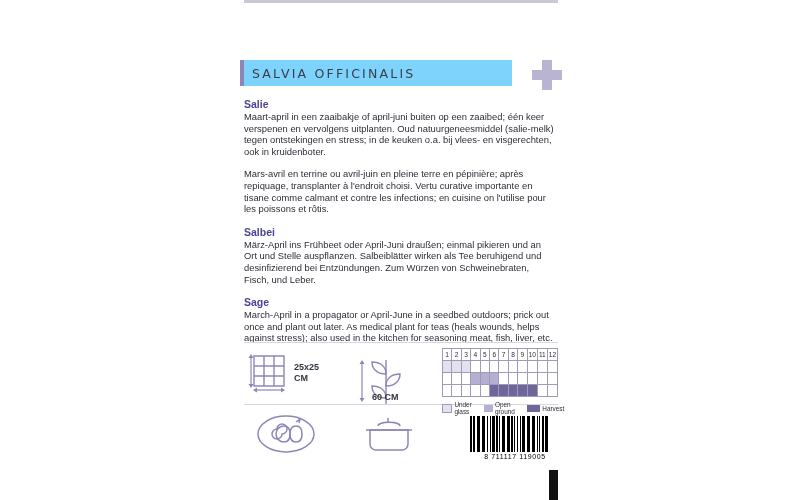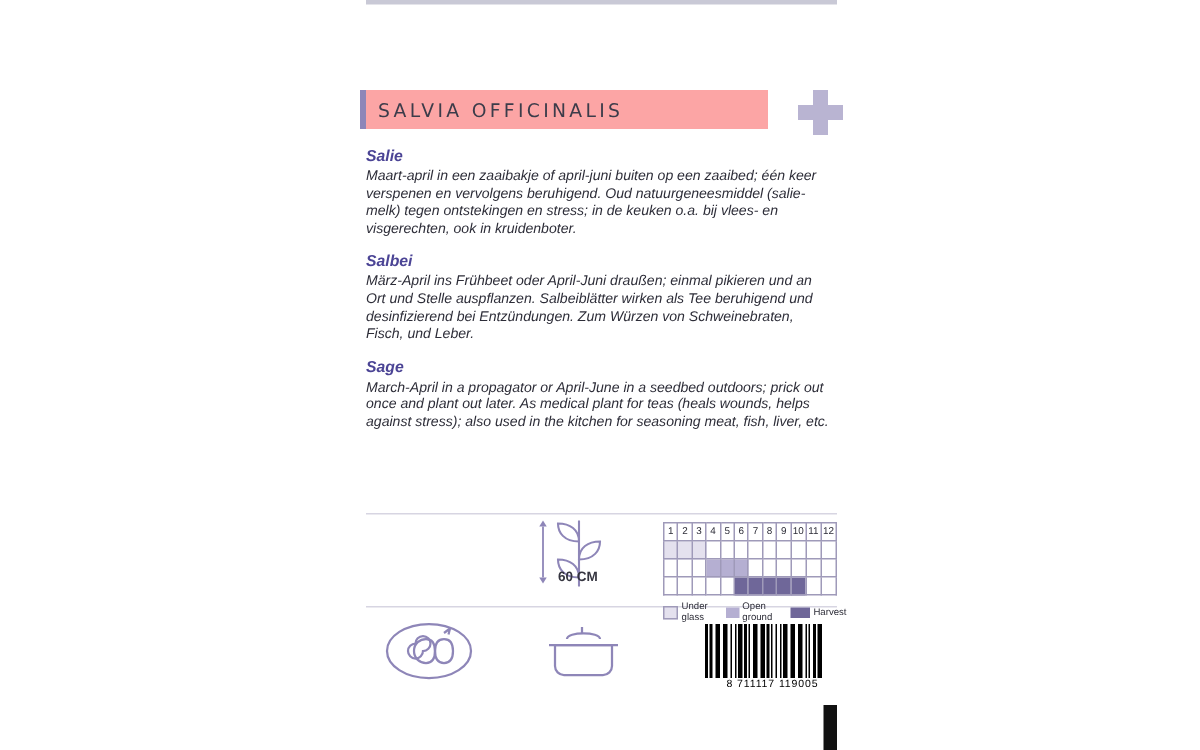--- a/index.html
+++ b/index.html
@@ -33,21 +33,21 @@
     height: 410px;
   }
 
   
   .title-bar {
     position: absolute;
     left: 0;
     top: 0;
     width: 272px;
     height: 26px;
-    background: #fca5a5;
+    background: #7dd3fc;
     display: flex;
     align-items: center;
   }
   .title-bar .bar-line {
     width: 4px;
     height: 26px;
     background: #8e86b8;
     margin-right: 8px;
   }
   .title-text {
@@ -71,21 +71,21 @@
   .cross::before { left: 10px; top: 0; width: 10px; height: 30px; }
   .cross::after  { left: 0; top: 10px; width: 30px; height: 10px; }
 
   
   .blocks {
     position: absolute;
     left: 4px;
     top: 38px;
     width: 310px;
   }
-  .lang-block { margin-bottom: 11px; font-style: italic; }
+  .lang-block { margin-bottom: 11px; }
   .lang-title {
     color: #4b4495;
     font-weight: bold;
     font-size: 10.5px;
     margin-bottom: 1px;
     font-family: "Liberation Sans", sans-serif;
   }
   .lang-body {
     color: #2d2d38;
     font-size: 9.4px;
@@ -119,21 +119,21 @@
     position: absolute;
     left: 46px;
     top: 12px;
     font-size: 9px;
     color: #34343f;
     line-height: 11px;
     font-weight: bold;
   }
 
   
-  .icon-height { left: 112px; top: 1px; width: 80px; height: 52px; }
+  .icon-height { left: 112px; top: 14px; width: 80px; height: 52px; }
   .height-label {
     position: absolute;
     left: 16px;
     top: 36px;
     font-size: 9px;
     color: #34343f;
     font-weight: bold;
   }
 
   
@@ -223,38 +223,59 @@
 
   <div class="title-bar">
     <span class="bar-line"></span>
     <span class="title-text">SALVIA OFFICINALIS</span>
   </div>
   <div class="cross"></div>
 
   <div class="blocks">
     <div class="lang-block">
       <div class="lang-title">Salie</div>
-      <div class="lang-body">Maart-april in een zaaibakje of april-juni buiten op een zaaibed; één keer verspenen en vervolgens beruhigend. Oud natuurgeneesmiddel (salie-melk) tegen ontstekingen en stress; in de keuken o.a. bij vlees- en visgerechten, ook in kruidenboter.</div>
+      <div class="lang-body">Maart-april in een zaaibakje of april-juni buiten op een zaaibed; één keer verspenen en vervolgens uitplanten. Oud natuurgeneesmiddel (salie-melk) tegen ontstekingen en stress; in de keuken o.a. bij vlees- en visgerechten, ook in kruidenboter.</div>
     </div>
     <div class="lang-block">
+      <div class="lang-body">Mars-avril en terrine ou avril-juin en pleine terre en pépinière; après repiquage, transplanter à l'endroit choisi. Vertu curative importante en tisane comme calmant et contre les infections; en cuisine on l'utilise pour les poissons et rôtis.</div>
     </div>
     <div class="lang-block">
       <div class="lang-title">Salbei</div>
       <div class="lang-body">März-April ins Frühbeet oder April-Juni draußen; einmal pikieren und an Ort und Stelle auspflanzen. Salbeiblätter wirken als Tee beruhigend und desinfizierend bei Entzündungen. Zum Würzen von Schweinebraten, Fisch, und Leber.</div>
     </div>
     <div class="lang-block">
       <div class="lang-title">Sage</div>
       <div class="lang-body">March-April in a propagator or April-June in a seedbed outdoors; prick out once and plant out later. As medical plant for teas (heals wounds, helps against stress); also used in the kitchen for seasoning meat, fish, liver, etc.</div>
     </div>
   </div>
 
   <div class="lower">
     <div class="divider d1"></div>
     <div class="divider d2"></div>
 
+    <div class="cell icon-spacing">
+      <svg width="42" height="44" viewBox="0 0 42 44">
+        <g stroke="#8e86b8" stroke-width="1.4" fill="none">
+          <path d="M6 6 h30 v30 h-30 z"></path>
+          <path d="M16 6 v30 M26 6 v30 M6 16 h30 M6 26 h30"></path>
+        </g>
+        <g stroke="#8e86b8" stroke-width="1.2" fill="none">
+          <path d="M3 8 v26"></path>
+          <path d="M8 40 h26"></path>
+        </g>
+        <path d="M3 4 l-2.5 4 h5 z" fill="#8e86b8"></path>
+        <path d="M3 38 l-2.5 -4 h5 z" fill="#8e86b8"></path>
+        <path d="M5 40 l4 -2.5 v5 z" fill="#8e86b8"></path>
+        <path d="M37 40 l-4 -2.5 v5 z" fill="#8e86b8"></path>
+      </svg>
+      <div class="spacing-label">
+        <div>25x25</div>
+        <div>CM</div>
+      </div>
+    </div>
 
     <div class="cell icon-height">
       <svg width="56" height="50" viewBox="0 0 56 50">
         <g stroke="#8e86b8" stroke-width="1.4" fill="none">
           <path d="M30 48 C30 30 30 14 30 4"></path>
           <path d="M30 18 C20 18 16 12 16 6 C24 6 30 10 30 18 Z"></path>
           <path d="M30 30 C40 30 44 24 44 18 C36 18 30 22 30 30 Z"></path>
           <path d="M30 42 C20 42 16 36 16 30 C24 30 30 34 30 42 Z"></path>
         </g>
         <g stroke="#8e86b8" stroke-width="1.2" fill="none">

